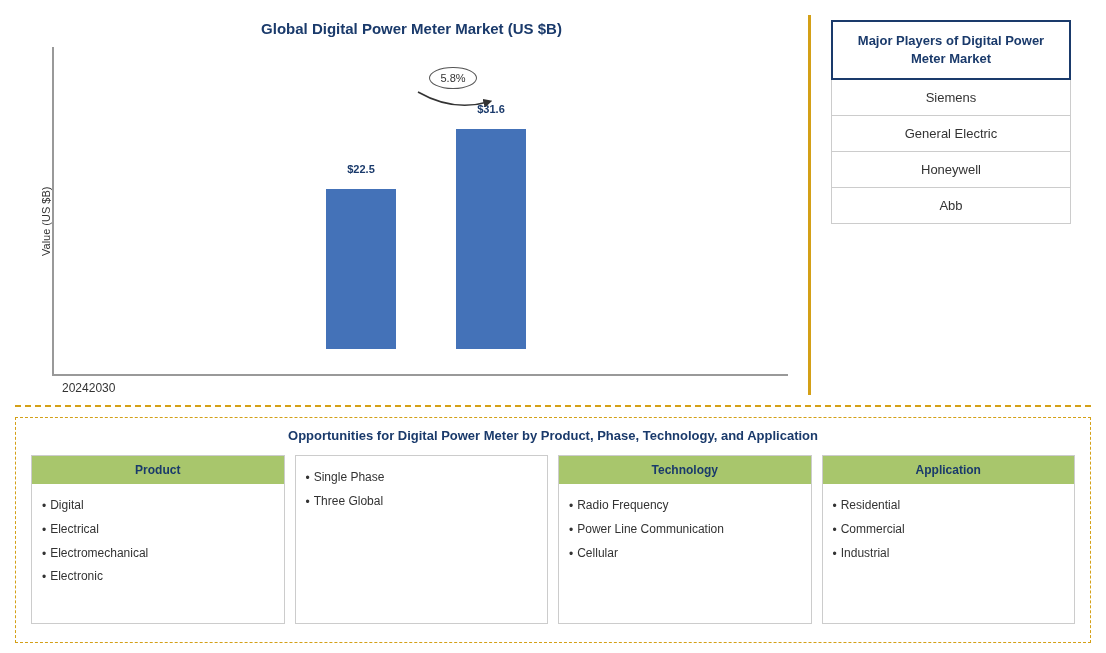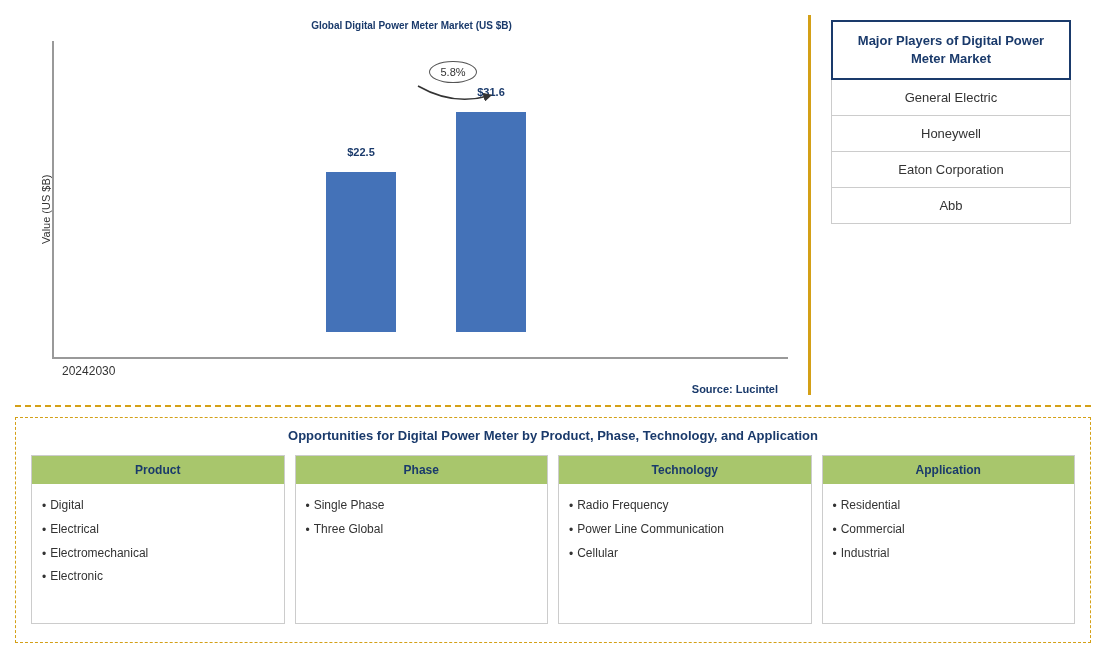--- a/index.html
+++ b/index.html
@@ -32,21 +32,21 @@
     .chart-area {
       flex: 1;
       display: flex;
       flex-direction: column;
       align-items: center;
       padding: 10px 20px 5px 20px;
       position: relative;
     }
 
     .chart-title {
-      font-size: 10px;
+      font-size: 15px;
       font-weight: bold;
       color: #1a3a6b;
       text-align: left;
       margin-bottom: 10px;
     }
 
     .chart-inner {
       display: flex;
       flex-direction: row;
       width: 100%;
@@ -281,30 +281,29 @@
 
           </div>
 
           <div style="display:flex; flex-direction:row; justify-content:flex-start; margin-left:10px; margin-top:5px;">
             <div style="font-size:12px; color:#333; text-align:center;">2024</div>
             <div style="font-size:12px; color:#333; text-align:center;">2030</div>
           </div>
         </div>
       </div>
 
-      <div class="source-label">Source: Lucintel</div>
     </div>
 
     <div class="vertical-divider"></div>
 
     <div class="right-panel">
       <div class="major-players-title">Major Players of Digital Power Meter Market</div>
+      <div class="player-item">Siemens</div>
       <div class="player-item">General Electric</div>
       <div class="player-item">Honeywell</div>
-      <div class="player-item">Eaton Corporation</div>
       <div class="player-item">Abb</div>
     </div>
   </div>
 
   <hr class="horizontal-divider">
 
   <div class="bottom-section">
     <div class="opportunities-title">Opportunities for Digital Power Meter by Product, Phase, Technology, and Application</div>
 
     <div class="columns-container">
@@ -325,21 +324,20 @@
               <span>Electromechanical</span>
             </div>
           <div class="item">
               <span class="bullet">•</span>
               <span>Electronic</span>
             </div>
         </div>
       </div>
 
       <div class="column">
-        <div class="column-header">Phase</div>
         <div class="column-body">
           <div class="item">
               <span class="bullet">•</span>
               <span>Single Phase</span>
             </div>
           <div class="item">
               <span class="bullet">•</span>
               <span>Three Global</span>
             </div>
         </div>

